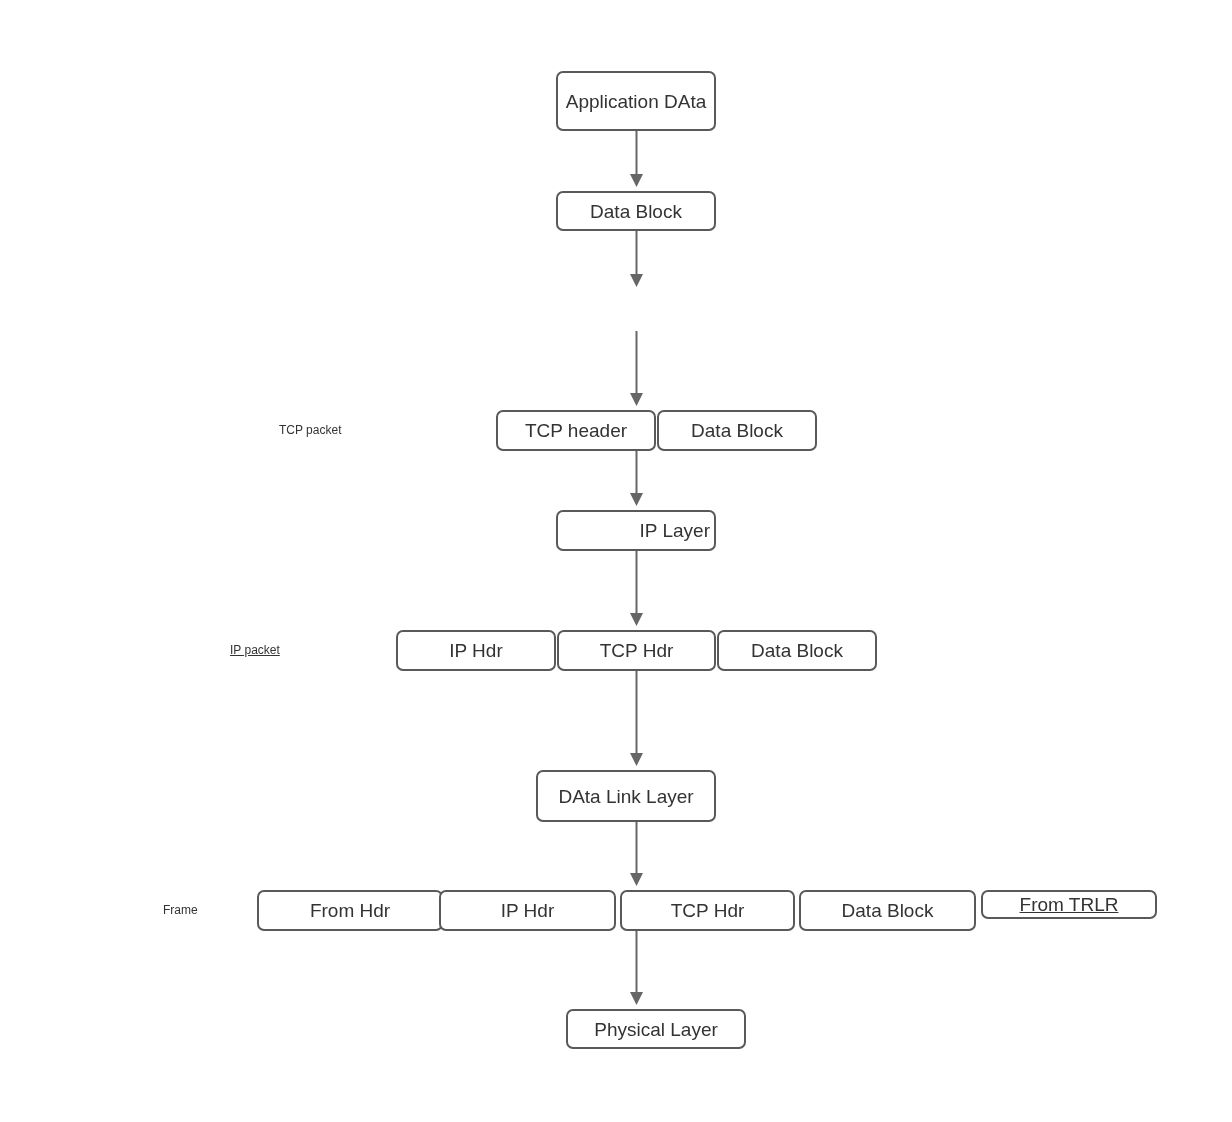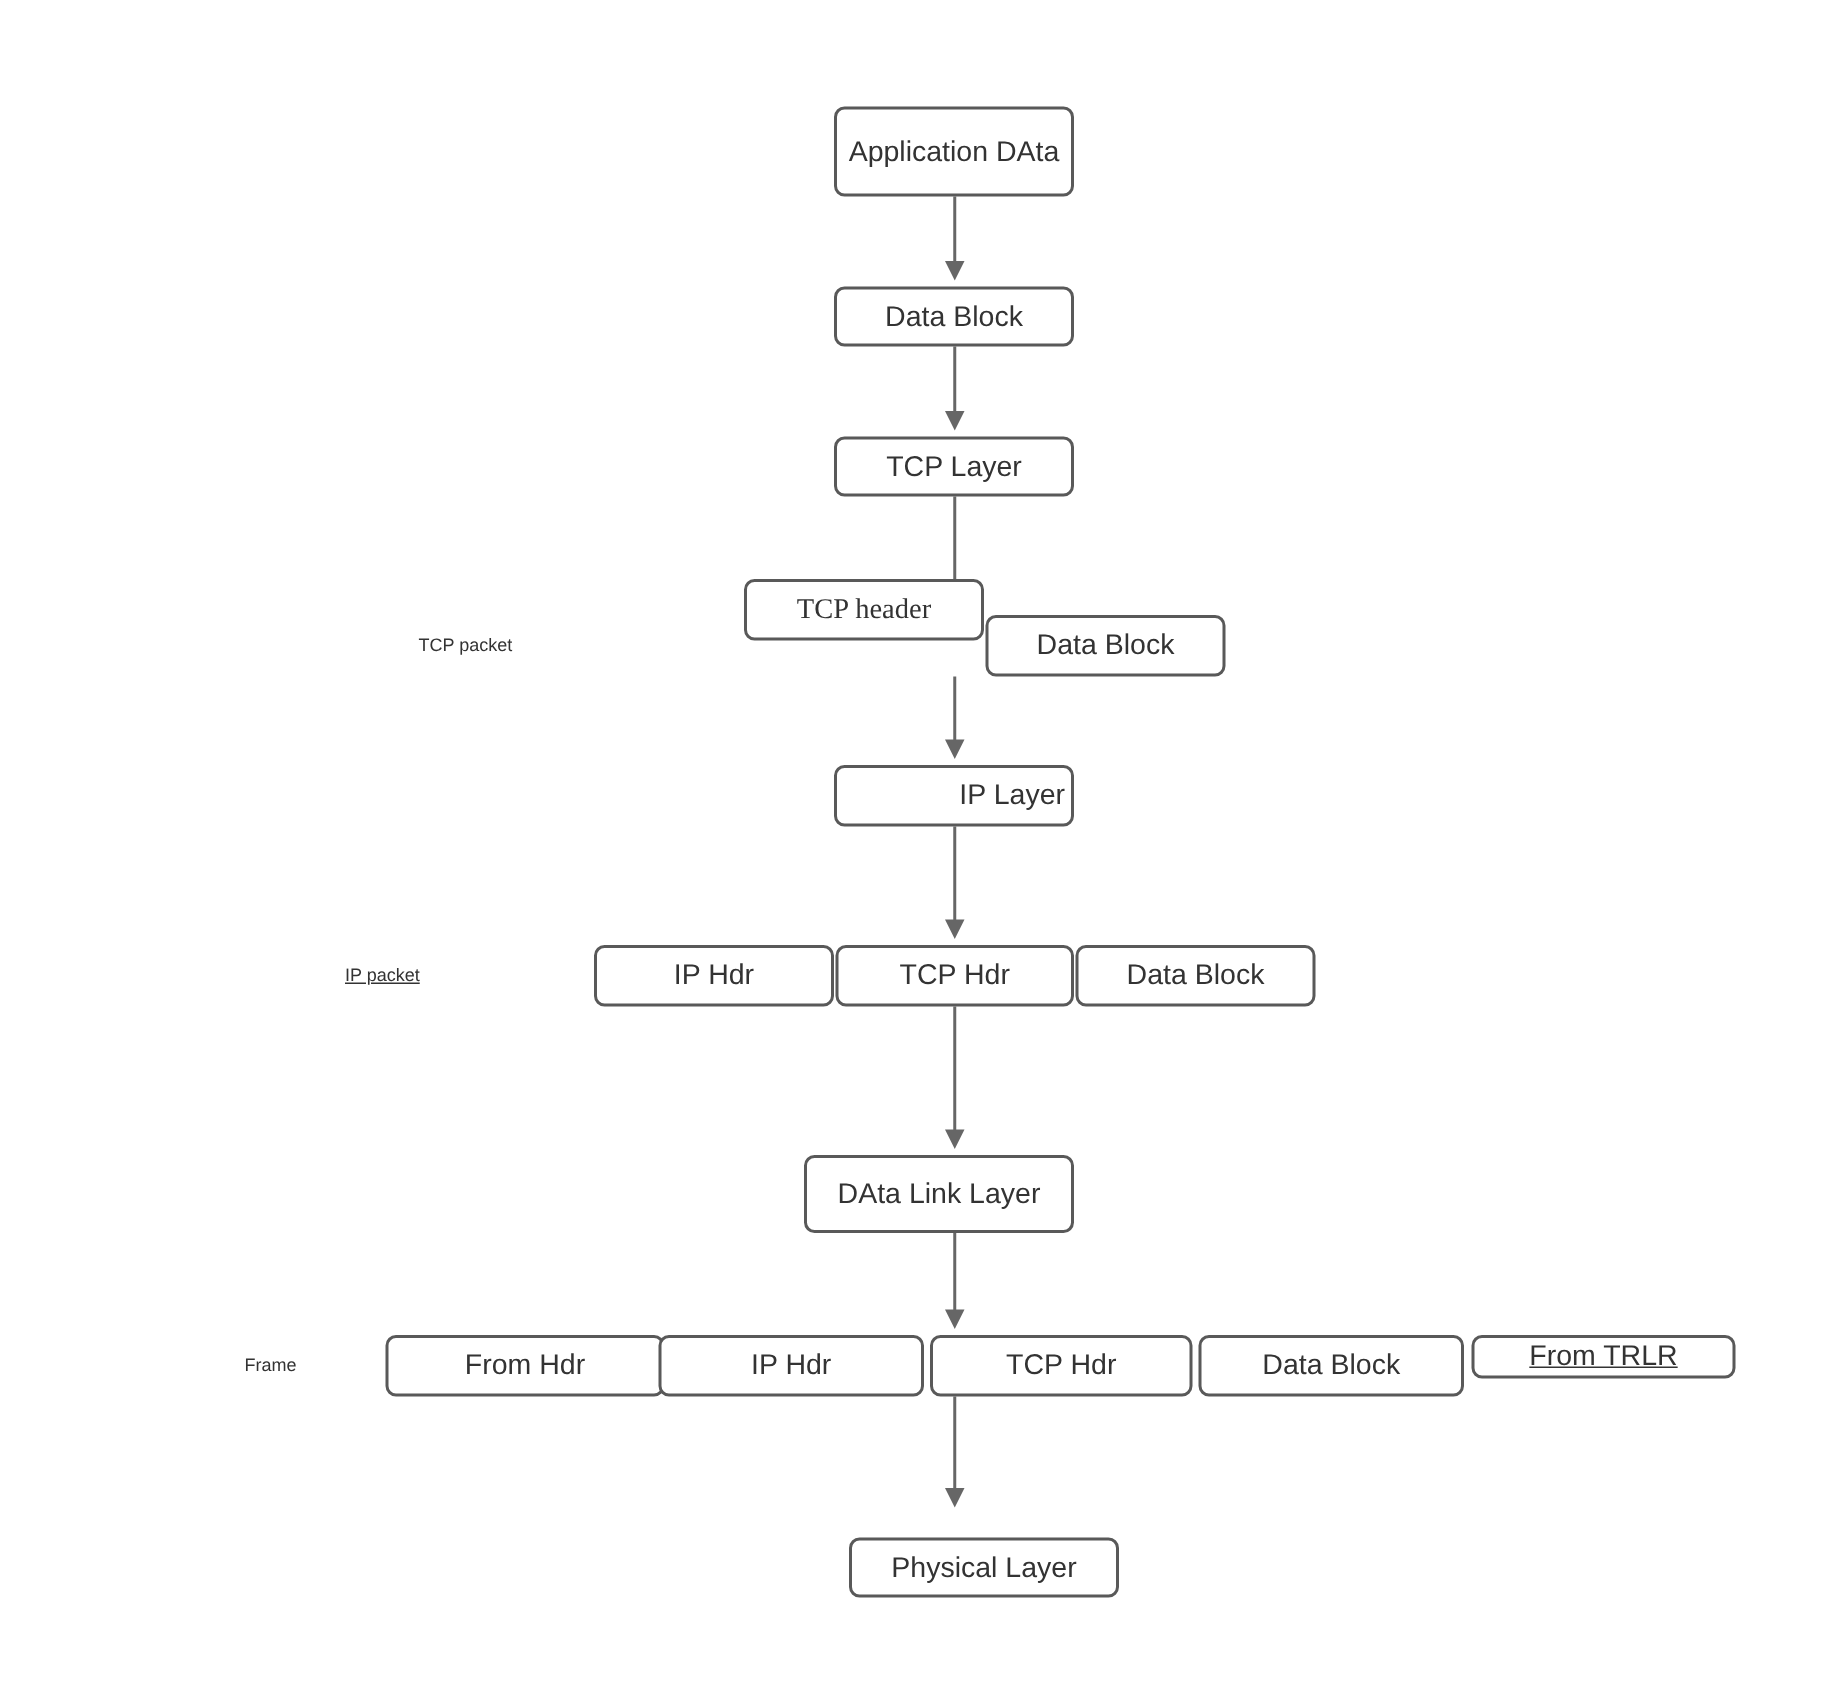--- a/index.html
+++ b/index.html
@@ -81,27 +81,24 @@
   </svg>
 
   <div class="node" style="left:556px; top:71px; width:160px; height:60px;">
     <span>Application DAta</span>
   </div>
 
   <div class="node" style="left:556px; top:191px; width:160px; height:40px;">
     <span>Data Block</span>
   </div>
 
-  <div class="node" style="left:556px; top:291px; width:160px; height:40px;">
-    <span>TCP Layer</span>
-  </div>
 
   <span class="row-label" style="left:279px; top:419px;">TCP packet</span>
 
-  <div class="node" style="left:496px; top:386px; width:160px; height:41px;font-family:Liberation Serif, serif;">
+  <div class="node" style="left:496px; top:410px; width:160px; height:41px;">
     <span>TCP header</span>
   </div>
   <div class="node" style="left:657px; top:410px; width:160px; height:41px;">
     <span>Data Block</span>
   </div>
 
   <div class="node" style="left:556px; top:510px; width:160px; height:41px;justify-content:flex-end;">
     <span>IP Layer</span>
   </div>
 
@@ -132,17 +129,17 @@
   <div class="node" style="left:620px; top:890px; width:175px; height:41px;">
     <span>TCP Hdr</span>
   </div>
   <div class="node" style="left:799px; top:890px; width:177px; height:41px;">
     <span>Data Block</span>
   </div>
   <div class="node" style="left:981px; top:890px; width:176px; height:29px;text-decoration:underline;">
     <span>From TRLR</span>
   </div>
 
-  <div class="node" style="left:566px; top:1009px; width:180px; height:40px;margin-top:16px;">
+  <div class="node" style="left:566px; top:1009px; width:180px; height:40px;">
     <span>Physical Layer</span>
   </div>
 
 </div>
 
 </body></html>

